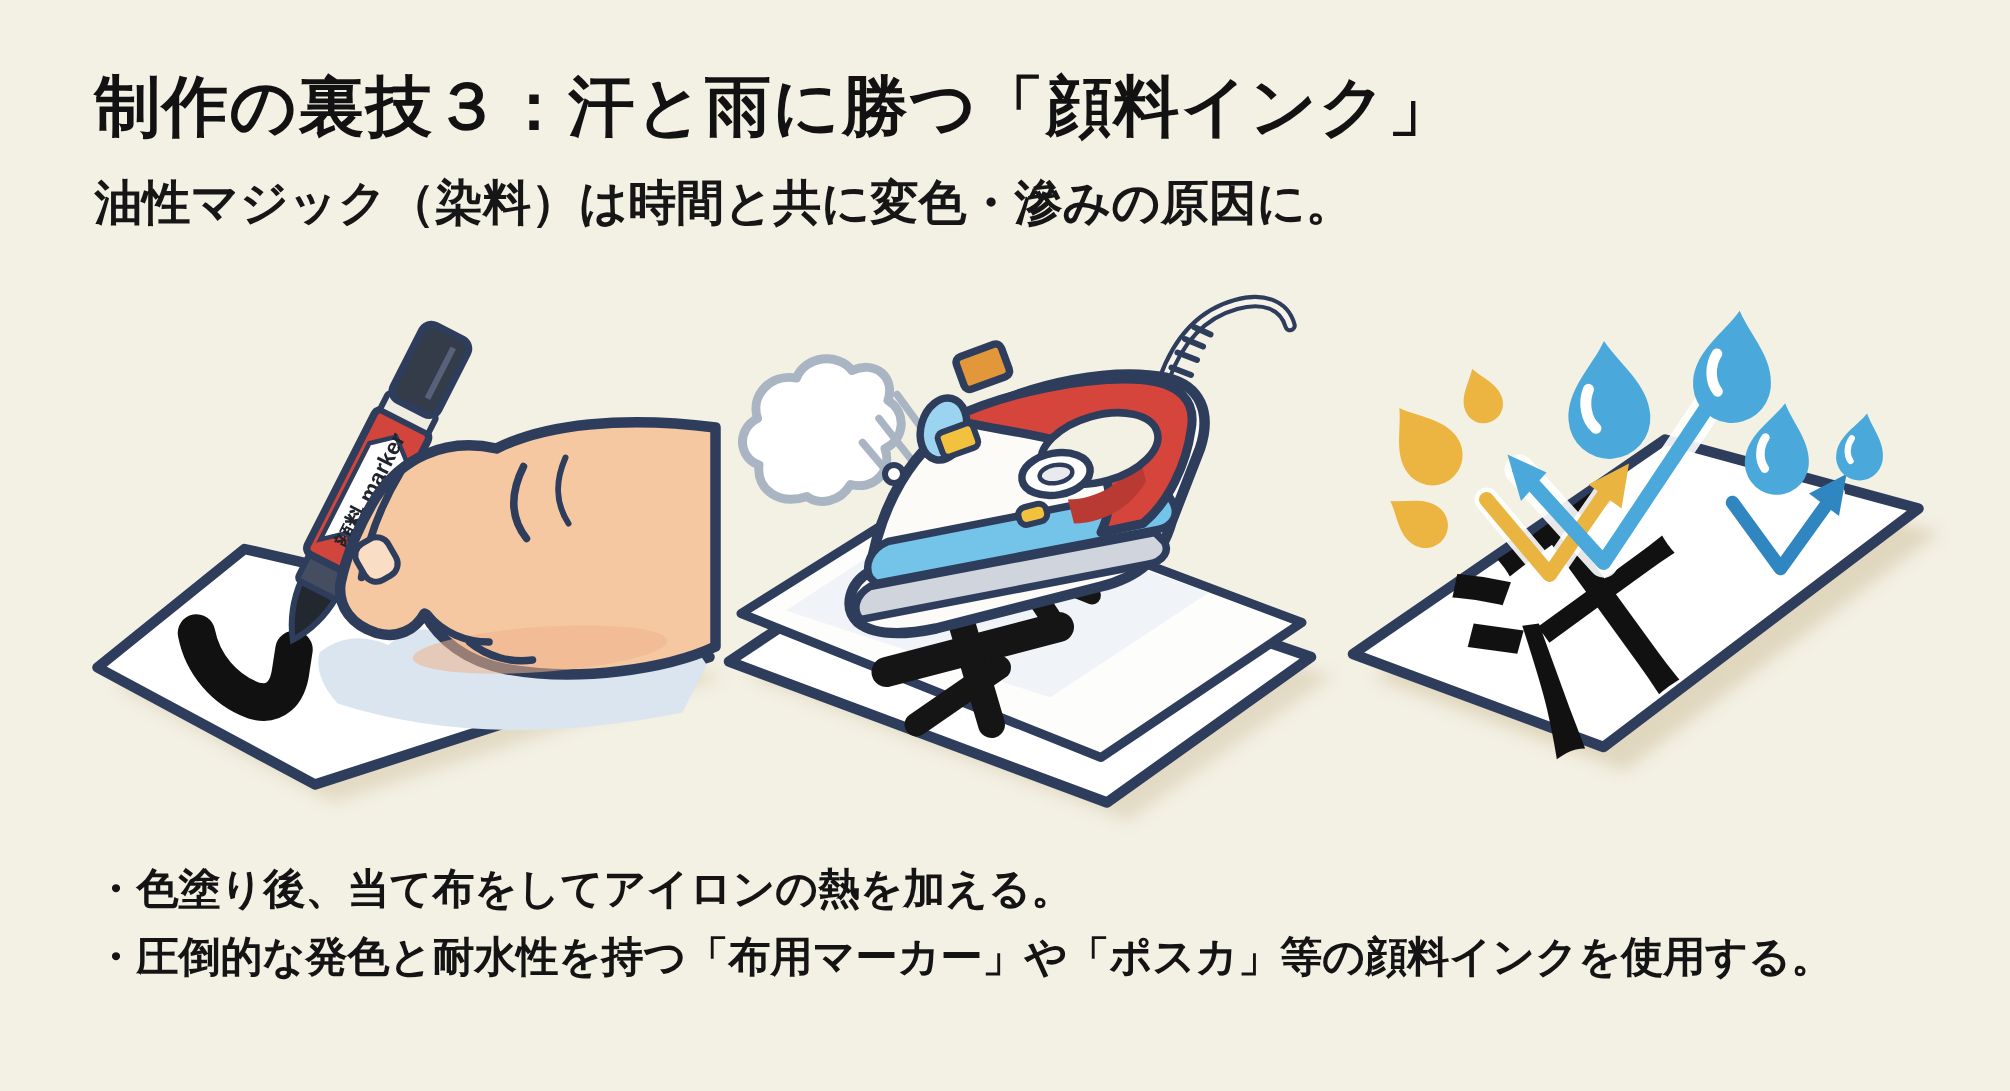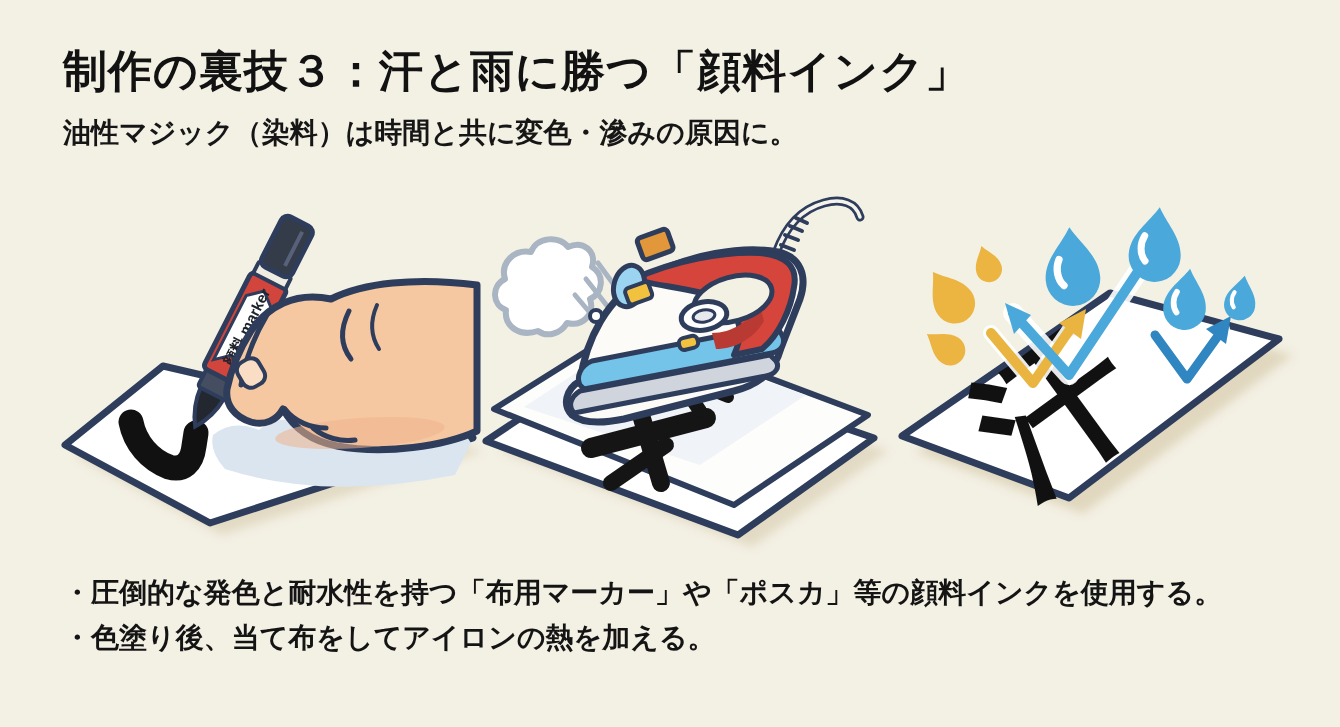--- a/index.html
+++ b/index.html
@@ -12,21 +12,21 @@
   }
   .slide{position:relative;width:1340px;height:727px;background:#f3f0e4;}
   .title{
     position:absolute;left:63px;top:42px;margin:0;
     font-size:44px;font-weight:900;letter-spacing:1px;color:#121212;
     white-space:nowrap;
     text-align:right;
   }
   .subtitle{
     position:absolute;left:63px;top:114px;margin:0;
-    font-size:28px;font-weight:700;color:#161616;white-space:nowrap;
+    font-size:32px;font-weight:700;color:#161616;white-space:nowrap;
   }
   .illos{position:absolute;left:55px;top:183px;width:1265px;height:372px;display:flex;}
   .illo{width:421px;height:372px;flex:0 0 auto;overflow:visible;}
   .bullets{position:absolute;left:63px;top:570px;}
   .bullet{
     font-size:28px;font-weight:700;color:#141414;line-height:45px;
     white-space:nowrap;
   }
   svg{overflow:visible;}
   .jp-label{font-family:"Liberation Sans","DejaVu Sans",sans-serif;}
@@ -180,17 +180,17 @@
       <g fill="#ecb440">
         <use href="#drop" transform="translate(52,112) scale(0.78) rotate(-35)"></use>
         <use href="#drop" transform="translate(90,80) scale(0.5) rotate(-18)"></use>
         <use href="#drop" transform="translate(47,163) scale(0.58) rotate(-55)"></use>
       </g>
     </svg>
 
   </div>
 
   <div class="bullets">
+    <div class="bullet">・色塗り後、当て布をしてアイロンの熱を加える。</div>
     <div class="bullet">・圧倒的な発色と耐水性を持つ「布用マーカー」や「ポスカ」等の顔料インクを使用する。</div>
-    <div class="bullet">・色塗り後、当て布をしてアイロンの熱を加える。</div>
   </div>
 
 </div>
 
 </body></html>

